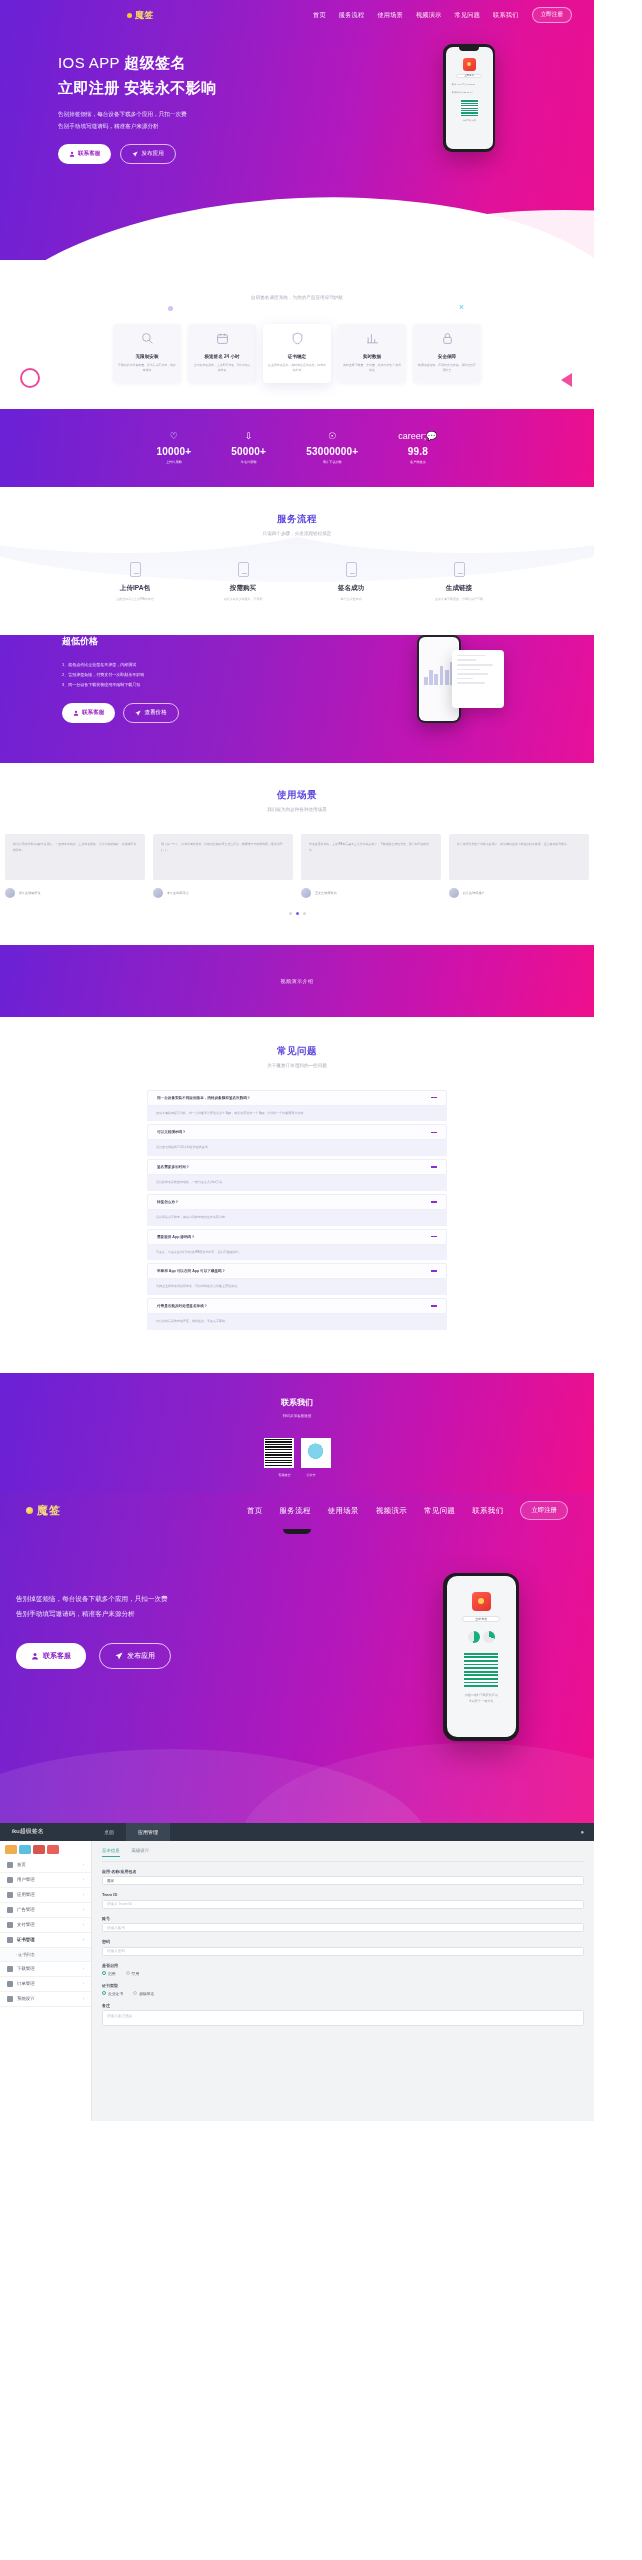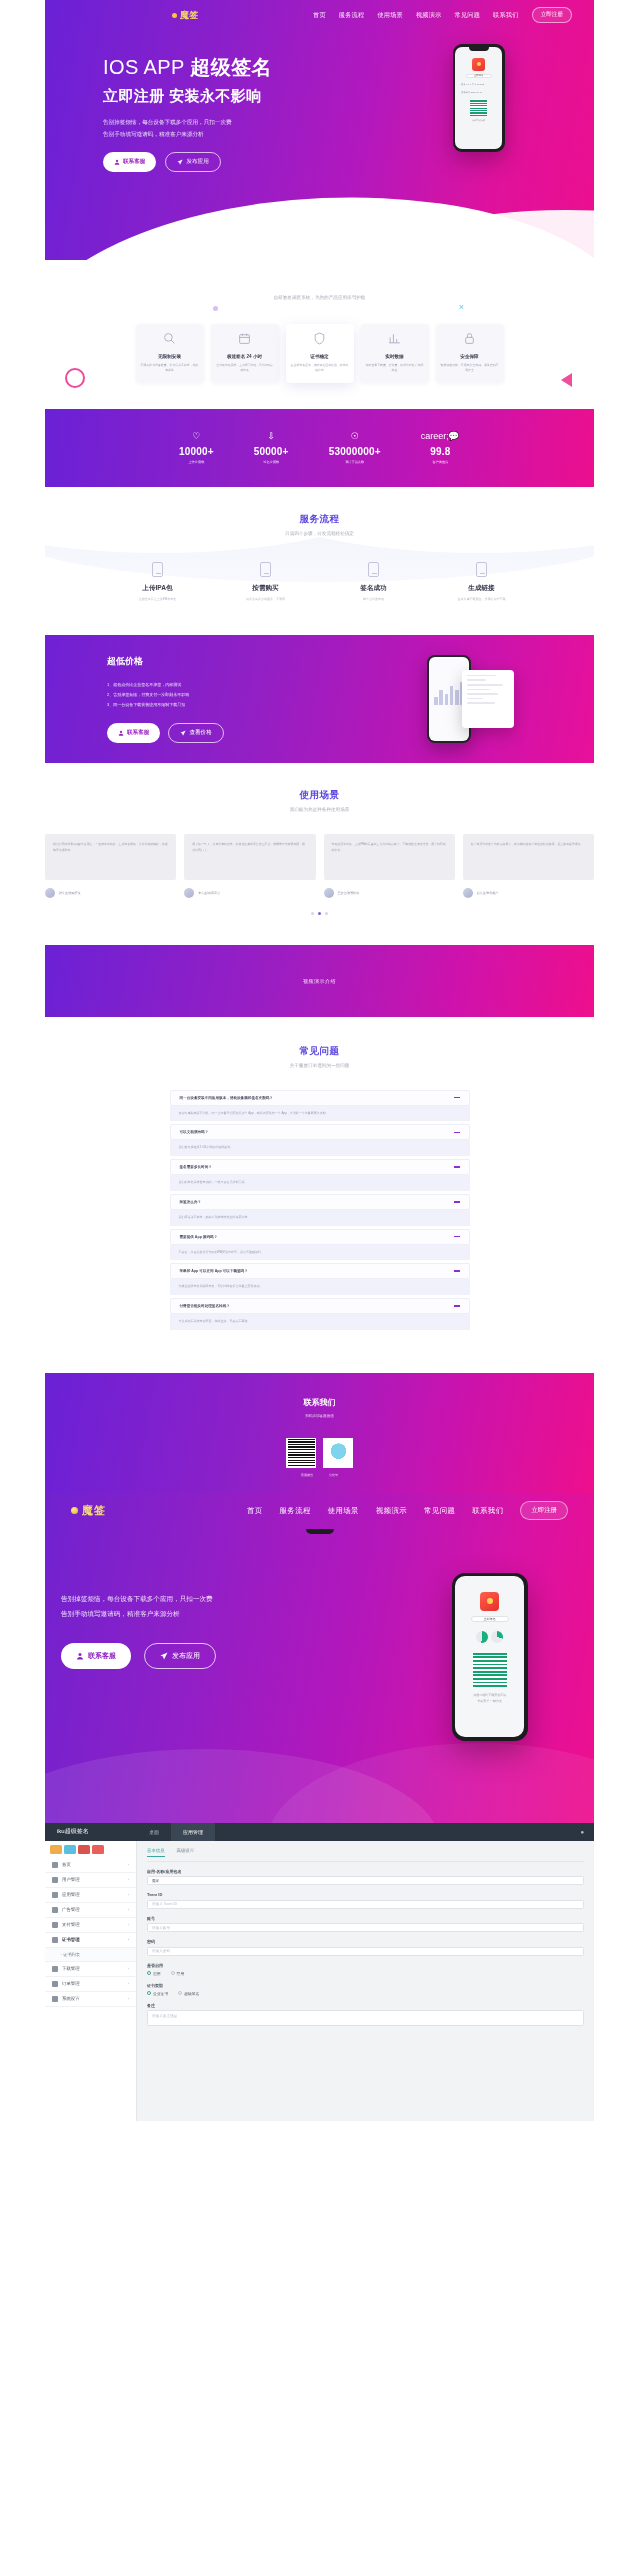--- a/index.html
+++ b/index.html
@@ -2,21 +2,21 @@
 <html><head>
 <meta charset="utf-8">
 <style>
   * { margin:0; padding:0; box-sizing:border-box; }
   html,body { width:642px; }
   body {
     font-family:"Liberation Sans","DejaVu Sans",sans-serif;
     background:#fff; width:642px; overflow-x:hidden;
     -webkit-font-smoothing:antialiased;
   }
-  .page { width:594px; position:relative;padding-left:45px; }
+  .page { width:594px; position:relative; }
 
   
   .hero1 {
     position:relative; height:260px; overflow:hidden;
     background:linear-gradient(100deg,#6a21d6 0%,#8c1fc9 32%,#b318bd 58%,#e0119b 82%,#ec0f8e 100%);
   }
   .hero1 .wave {
     position:absolute; left:-5%; bottom:-78px; width:112%; height:140px;
     background:#fff; border-radius:50% 50% 0 0 / 100% 100% 0 0;
     transform:rotate(-2.5deg);
@@ -36,21 +36,21 @@
   .navlinks a {
     color:#fff; font-size:6.2px; text-decoration:none; opacity:.94; letter-spacing:.2px;
   }
   .navbtn {
     border:1px solid rgba(255,255,255,.55); border-radius:9px;
     padding:3px 8px; color:#fff; font-size:5.6px;
     background:rgba(255,255,255,.10);
   }
   .hero1-body { position:relative; z-index:4; display:flex; padding:14px 0 0 0; }
   .hero1-left { width:58%; padding-left:58px; padding-top:10px; }
-  .h1a { color:#fff; font-size:20px; font-weight:700; letter-spacing:.4px; }
+  .h1a { color:#fff; font-size:15px; font-weight:700; letter-spacing:.4px; }
   .h1a .thin { font-weight:400; }
   .h1b { color:#fff; font-size:15px; font-weight:700; margin-top:6px; letter-spacing:.4px;}
   .h1sub { color:rgba(255,255,255,.88); font-size:5.6px; margin-top:11px; line-height:2.1; }
   .hero1-btns { display:flex; gap:9px; margin-top:12px; }
   .btn-w { background:#fff; color:#9b1fc0; border-radius:11px; font-size:5.6px;
            padding:5px 11px; display:flex; align-items:center; gap:3px; font-weight:700;}
   .btn-o { background:transparent; border:1px solid rgba(255,255,255,.7); color:#fff;
            border-radius:11px; font-size:5.6px; padding:5px 11px; display:flex; align-items:center; gap:3px;}
   .ico-sm { width:6px; height:6px; display:inline-block; }
 
@@ -132,21 +132,21 @@
               border-radius:2px; position:relative; }
   .proc-ico:after{content:""; position:absolute; left:3px; bottom:1.5px; width:5px;height:1px;
               background:#c3c6da;}
   .proc-t { font-size:6.6px; font-weight:700; color:#3a3a4d; }
   .proc-d { font-size:3px; color:#b3b3c2; margin-top:4px; }
 
   
   .price {
     position:relative; height:128px; overflow:hidden;
     background:linear-gradient(100deg,#6f21d4 0%,#9120c5 38%,#c214b2 72%,#e8109a 100%);
-    display:flex; align-items:center;
+    display:flex; align-items:flex-start;
   }
   .price .pleft { width:55%; padding-left:62px; }
   .price-t { color:#fff; font-size:9px; font-weight:700; }
   .price-list { margin-top:12px; }
   .price-li { color:rgba(255,255,255,.9); font-size:4px; line-height:2.5; }
   .price-btns { display:flex; gap:8px; margin-top:13px; }
   .price .pright { flex:1; display:flex; justify-content:center; align-items:center; gap:-10px; position:relative;}
   .ph2 { width:44px; height:88px; border-radius:8px; background:#23232a; padding:2px;
          box-shadow:0 7px 18px rgba(0,0,0,.3); }
   .ph2 .s { width:100%;height:100%; border-radius:6px; background:#fbfbfd; overflow:hidden;}

